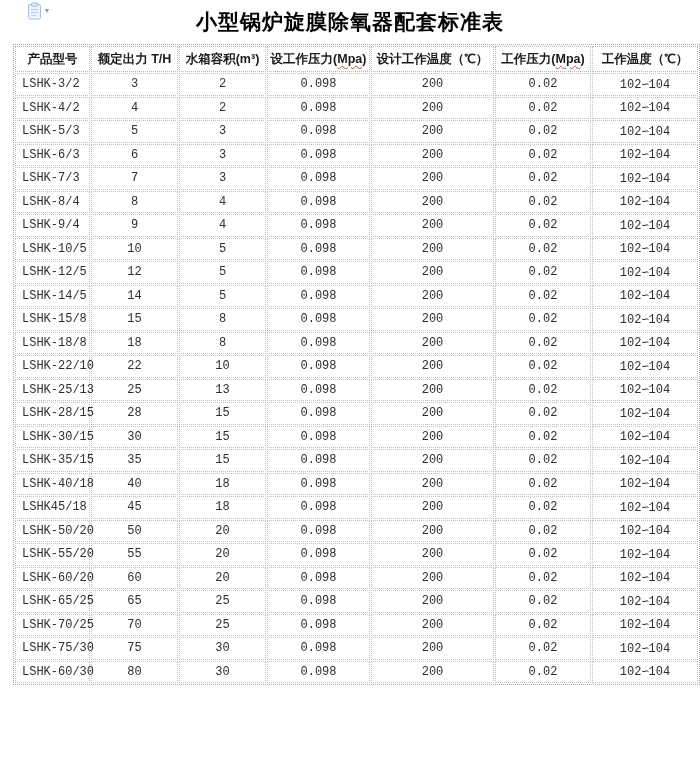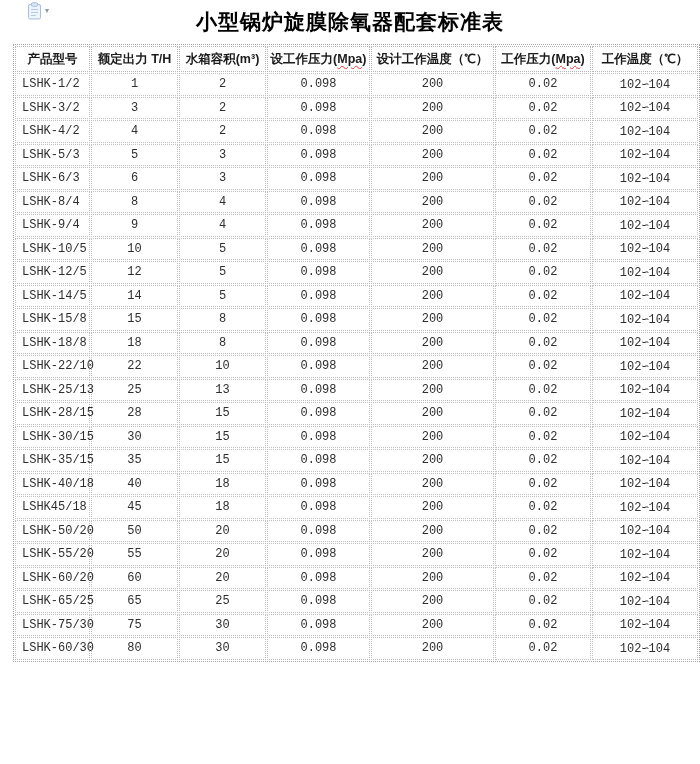--- a/index.html
+++ b/index.html
@@ -83,29 +83,20 @@
       <th>额定出力 T/H</th>
       <th>水箱容积(m³)</th>
       <th><span>设工作压力(</span><span class="wavy">Mpa</span><span>)</span></th>
       <th>设计工作温度（℃）</th>
       <th><span>工作压力(</span><span class="wavy">Mpa</span><span>)</span></th>
       <th>工作温度（℃）</th>
     </tr>
   </thead>
   <tbody id="table-body">
       <tr>
-        <td class="model">LSHK-1/2</td>
-        <td>1</td>
-        <td>2</td>
-        <td>0.098</td>
-        <td>200</td>
-        <td>0.02</td>
-        <td>102∽104</td>
-      </tr>
-      <tr>
         <td class="model">LSHK-3/2</td>
         <td>3</td>
         <td>2</td>
         <td>0.098</td>
         <td>200</td>
         <td>0.02</td>
         <td>102∽104</td>
       </tr>
       <tr>
         <td class="model">LSHK-4/2</td>
@@ -128,20 +119,29 @@
       <tr>
         <td class="model">LSHK-6/3</td>
         <td>6</td>
         <td>3</td>
         <td>0.098</td>
         <td>200</td>
         <td>0.02</td>
         <td>102∽104</td>
       </tr>
       <tr>
+        <td class="model">LSHK-7/3</td>
+        <td>7</td>
+        <td>3</td>
+        <td>0.098</td>
+        <td>200</td>
+        <td>0.02</td>
+        <td>102∽104</td>
+      </tr>
+      <tr>
         <td class="model">LSHK-8/4</td>
         <td>8</td>
         <td>4</td>
         <td>0.098</td>
         <td>200</td>
         <td>0.02</td>
         <td>102∽104</td>
       </tr>
       <tr>
         <td class="model">LSHK-9/4</td>
@@ -283,20 +283,29 @@
         <td>60</td>
         <td>20</td>
         <td>0.098</td>
         <td>200</td>
         <td>0.02</td>
         <td>102∽104</td>
       </tr>
       <tr>
         <td class="model">LSHK-65/25</td>
         <td>65</td>
+        <td>25</td>
+        <td>0.098</td>
+        <td>200</td>
+        <td>0.02</td>
+        <td>102∽104</td>
+      </tr>
+      <tr>
+        <td class="model">LSHK-70/25</td>
+        <td>70</td>
         <td>25</td>
         <td>0.098</td>
         <td>200</td>
         <td>0.02</td>
         <td>102∽104</td>
       </tr>
       <tr>
         <td class="model">LSHK-75/30</td>
         <td>75</td>
         <td>30</td>

